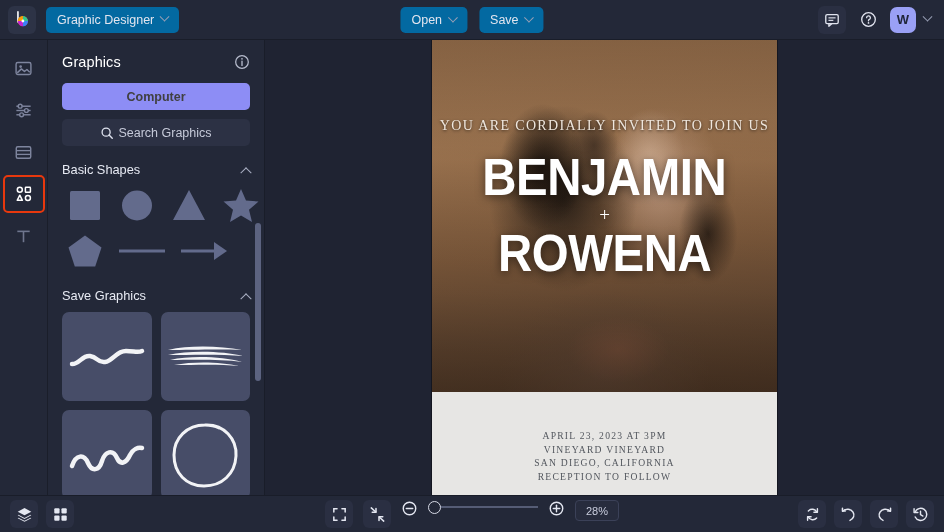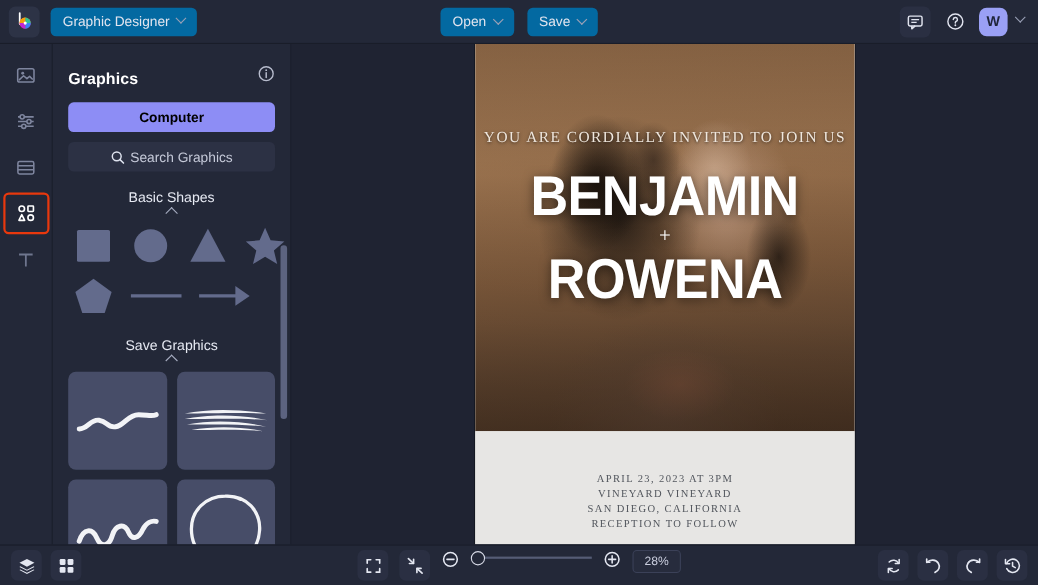--- a/index.html
+++ b/index.html
@@ -89,38 +89,38 @@
     border-right: 1px solid #191d29;
   }
   .panel-scroll {
     position: absolute; inset: 0; padding: 14px 14px 0 14px;
     overflow: hidden;
   }
   .panel-head {
     display: flex; align-items: center; justify-content: space-between;
     margin-bottom: 13px;
   }
-  .panel-title { color: #fff; font-size: 14.5px; font-weight: bold; letter-spacing: .1px; margin-top: 10px; }
+  .panel-title { color: #fff; font-size: 14.5px; font-weight: normal; letter-spacing: .1px; }
   .primary-btn {
     width: 100%; height: 27px; border-radius: 5px;
-    background: #8d8df5; color: #000000;
+    background: #8d8df5; color: #404040;
     display: flex; align-items: center; justify-content: center;
     font-size: 12.5px; font-weight: bold; cursor: pointer;
     margin-bottom: 9px;
   }
   .search-box {
     width: 100%; height: 27px; border-radius: 5px;
     background: #2c3144;
     display: flex; align-items: center; justify-content: center; gap: 4px;
     cursor: pointer; margin-bottom: 16px;
   }
   .search-ph { color: #c5c9d8; font-size: 12.5px; }
   .section-head {
     display: flex; align-items: center; justify-content: space-between;
-    margin-bottom: 9px; cursor: pointer; flex-direction: column;
+    margin-bottom: 9px; cursor: pointer;
   }
   .section-title { color: #e7eaf3; font-size: 12.8px; }
   .chev-up { width: 8px; height: 8px;
     border-left: 1.7px solid #a9afc3; border-top: 1.7px solid #a9afc3;
     transform: rotate(45deg) translate(2px,2px); }
   .shapes-row {
     display: flex; align-items: center; gap: 14px;
     margin-bottom: 8px; padding-left: 4px;
   }
   .shape-cell { cursor: pointer; display: flex; align-items: center; justify-content: center; }

